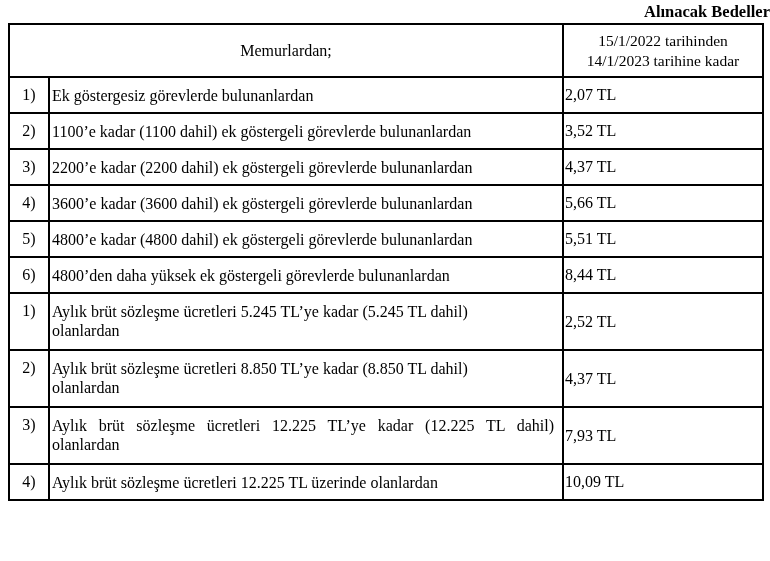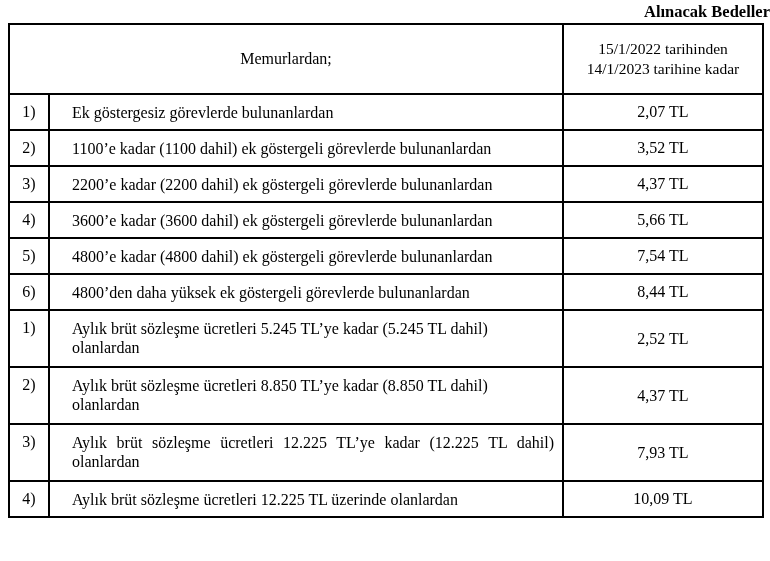--- a/index.html
+++ b/index.html
@@ -14,34 +14,34 @@
     line-height:1.1;
   }
   table.fees {
     border-collapse:collapse; table-layout:fixed;
     margin-left:8px; width:754px;
   }
   td {
     border:2px solid #000; font-size:16px; color:#000;
     overflow:hidden;
   }
-  tr.hdr  { height:70px; }
+  tr.hdr  { height:53px; }
   tr.s    { height:36px; }
   tr.d    { height:57px; }
   td.hcell { text-align:center; vertical-align:middle; }
   td.pcell {
     text-align:center; vertical-align:middle;
     white-space:pre-line; line-height:1.3; font-size:15.5px;margin-top:32px;
   }
   td.num  { text-align:center; vertical-align:top; padding-top:8px; }
   td.desc {
-    vertical-align:top; padding:8px 8px 3px 22px;
+    vertical-align:top; padding:8px 8px 3px 2px;
     white-space:pre-line; line-height:1.2;
   }
-  td.val  { text-align:center; vertical-align:middle;margin-top:16px; }
+  td.val  { text-align:left; vertical-align:middle;margin-top:16px; }
   tr.justify td.desc { text-align:justify; text-align-last:justify;font-family:Liberation Serif, serif; }
 </style>
 </head>
 <body>
 
 <div class="title">Alınacak Bedeller</div>
 
 <table class="fees">
   <colgroup>
     <col style="width:40px">
@@ -71,21 +71,21 @@
       <td class="val">4,37 TL</td>
     </tr>
     <tr class="s">
       <td class="num">4)</td>
       <td class="desc">3600’e kadar (3600 dahil) ek göstergeli görevlerde bulunanlardan</td>
       <td class="val">5,66 TL</td>
     </tr>
     <tr class="s">
       <td class="num">5)</td>
       <td class="desc">4800’e kadar (4800 dahil) ek göstergeli görevlerde bulunanlardan</td>
-      <td class="val">7,54 TL</td>
+      <td class="val">5,51 TL</td>
     </tr>
     <tr class="s">
       <td class="num">6)</td>
       <td class="desc">4800’den daha yüksek ek göstergeli görevlerde bulunanlardan</td>
       <td class="val">8,44 TL</td>
     </tr>
 
     <tr class="d">
       <td class="num">1)</td>
       <td class="desc">Aylık brüt sözleşme ücretleri 5.245 TL’ye kadar (5.245 TL dahil)

